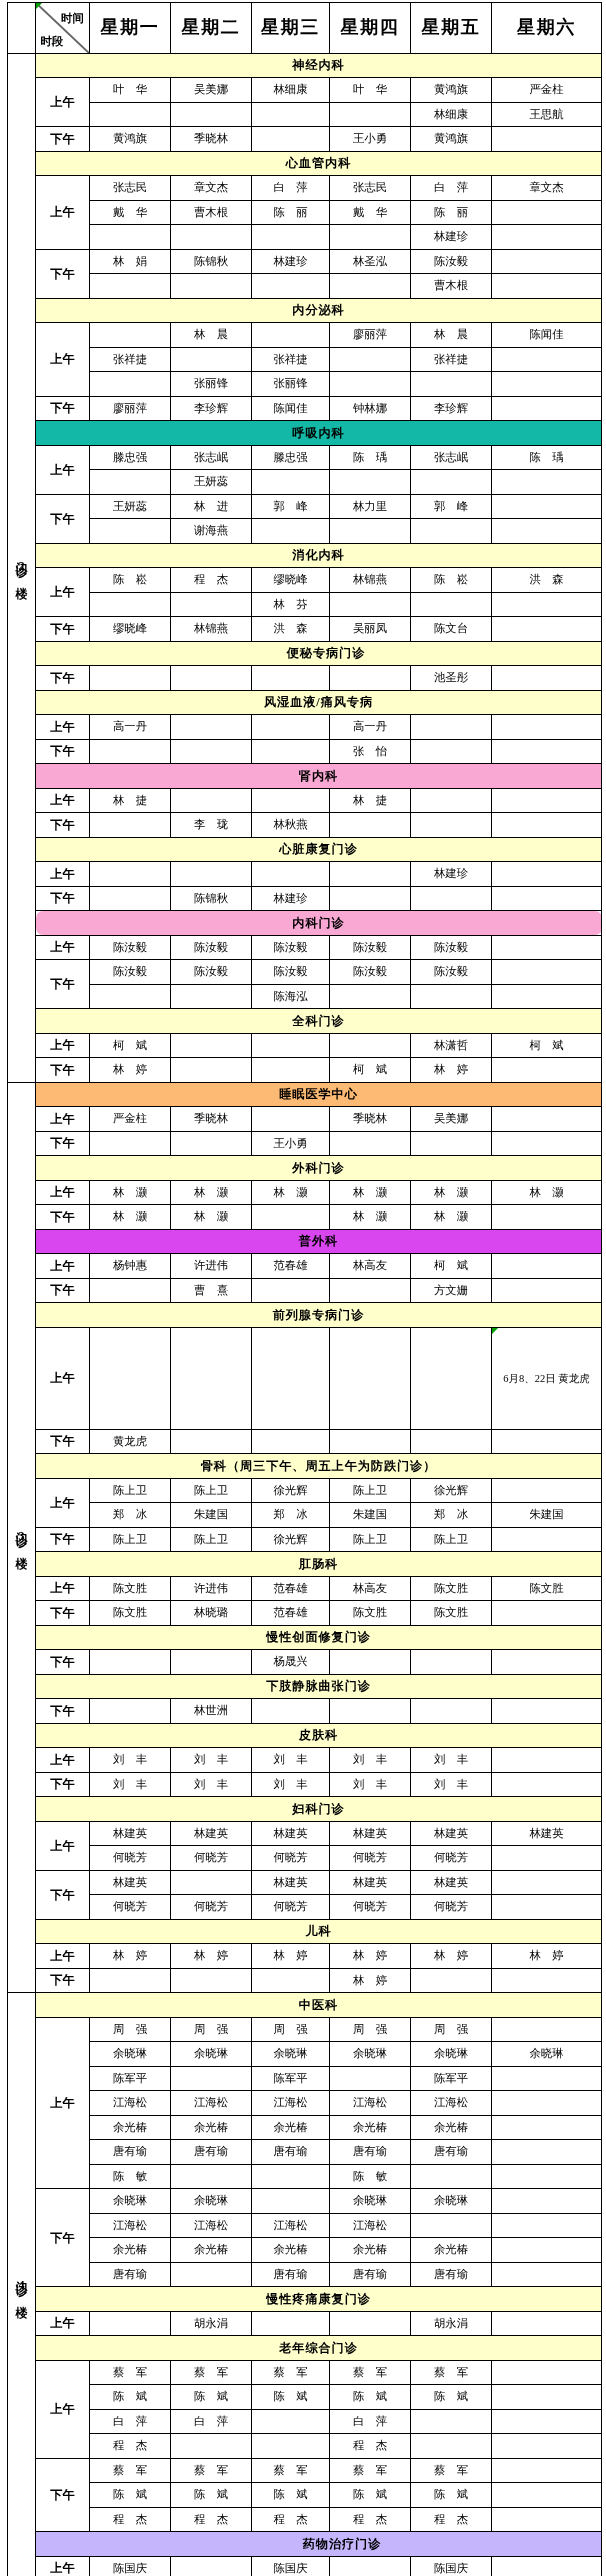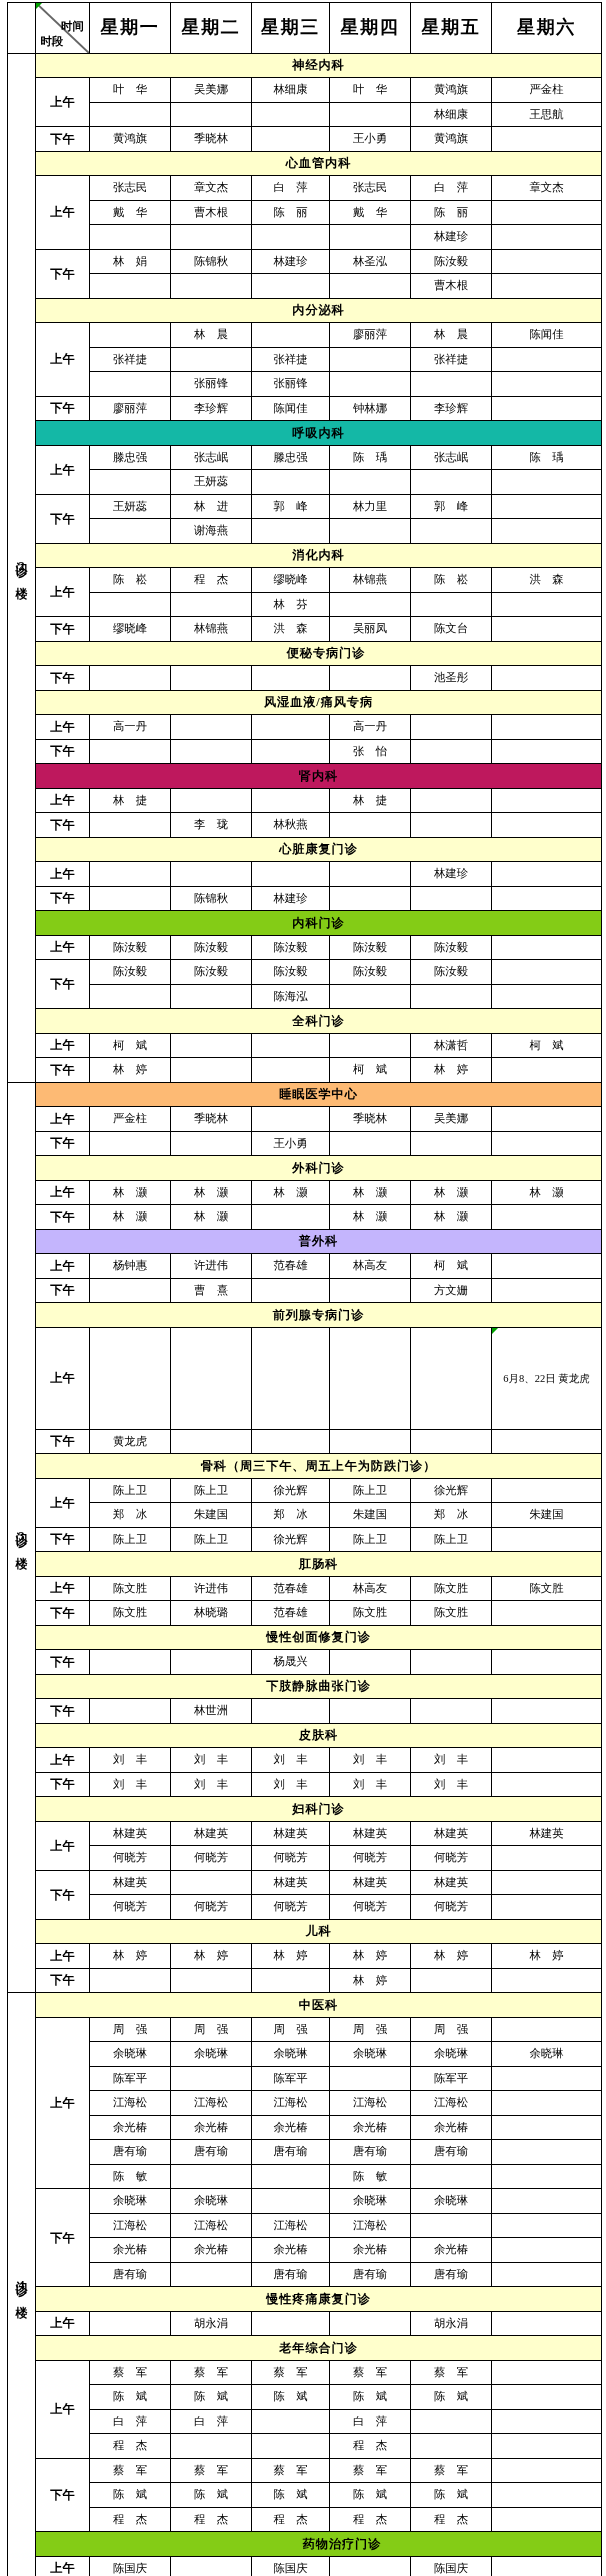--- a/index.html
+++ b/index.html
@@ -18,21 +18,21 @@
   th.day{font-size:18px;font-weight:bold;letter-spacing:1.7px;}
   td.banner{font-weight:bold;font-size:12.2px;letter-spacing:0.9px;margin-top:32px;}
   td.period{font-weight:bold;font-size:12.2px;background:#fff;}
   td.floor-cell{background:#fff;vertical-align:middle;}
   td.floor-cell span{writing-mode:vertical-lr;text-orientation:upright;
         font-weight:bold;font-size:12.2px;letter-spacing:3.5px;display:inline-block;}
   td.name{background:#fff;white-space:pre;}
   td.name.note{text-align:center;font-size:10.5px;padding:0.9px 1.7px;white-space:normal;line-height:1.25;}
   th.corner{position:relative;font-weight:bold;font-size:11.4px;}
   th.corner .diag{position:absolute;inset:0;width:100%;height:100%;}
-  th.corner .t-top{position:absolute;top:17px;right:5.2px;text-align:center;}
+  th.corner .t-top{position:absolute;top:9px;right:5.2px;text-align:center;}
   th.corner .t-bottom{position:absolute;bottom:4.4px;left:4.4px;}
   .cmark{position:absolute;top:0;left:0;width:0;height:0;
          border-top:6.1px solid #00a000;border-right:6.1px solid transparent;}
   td.rel{position:relative;}
 </style>
 </head>
 <body>
 
 <div id="page">
   <table id="schedule-table">
@@ -271,21 +271,21 @@
         <tr class="data-row">
           <td class="period" rowspan="1">下午</td>
           <td class="name"></td>
           <td class="name"></td>
           <td class="name"></td>
           <td class="name">张　怡</td>
           <td class="name"></td>
           <td class="name"></td>
         </tr>
         <tr class="banner-row">
-          <td class="banner" colspan="7" style="background: #be185d;">肾内科</td>
+          <td class="banner" colspan="7" style="background: #f9a8d4;">肾内科</td>
         </tr>
         <tr class="data-row">
           <td class="period" rowspan="1">上午</td>
           <td class="name">林　捷</td>
           <td class="name"></td>
           <td class="name"></td>
           <td class="name">林　捷</td>
           <td class="name"></td>
           <td class="name"></td>
         </tr>
@@ -313,21 +313,21 @@
         <tr class="data-row">
           <td class="period" rowspan="1">下午</td>
           <td class="name"></td>
           <td class="name">陈锦秋</td>
           <td class="name">林建珍</td>
           <td class="name"></td>
           <td class="name"></td>
           <td class="name"></td>
         </tr>
         <tr class="banner-row">
-          <td class="banner" colspan="7" style="background: #84cc16;">内科门诊</td>
+          <td class="banner" colspan="7" style="background: #f9a8d4; border-radius: 7px;">内科门诊</td>
         </tr>
         <tr class="data-row">
           <td class="period" rowspan="1">上午</td>
           <td class="name">陈汝毅</td>
           <td class="name">陈汝毅</td>
           <td class="name">陈汝毅</td>
           <td class="name">陈汝毅</td>
           <td class="name">陈汝毅</td>
           <td class="name"></td>
         </tr>
@@ -406,21 +406,21 @@
         <tr class="data-row">
           <td class="period" rowspan="1">下午</td>
           <td class="name">林　灏</td>
           <td class="name">林　灏</td>
           <td class="name"></td>
           <td class="name">林　灏</td>
           <td class="name">林　灏</td>
           <td class="name"></td>
         </tr>
         <tr class="banner-row">
-          <td class="banner" colspan="7" style="background: #c4b5fd;">普外科</td>
+          <td class="banner" colspan="7" style="background: #d946ef;">普外科</td>
         </tr>
         <tr class="data-row">
           <td class="period" rowspan="1">上午</td>
           <td class="name">杨钟惠</td>
           <td class="name">许进伟</td>
           <td class="name">范春雄</td>
           <td class="name">林高友</td>
           <td class="name">柯　斌</td>
           <td class="name"></td>
         </tr>
@@ -768,21 +768,21 @@
         </tr>
         <tr class="data-row">
           <td class="name">程　杰</td>
           <td class="name">程　杰</td>
           <td class="name">程　杰</td>
           <td class="name">程　杰</td>
           <td class="name">程　杰</td>
           <td class="name"></td>
         </tr>
         <tr class="banner-row">
-          <td class="banner" colspan="7" style="background: #84cc16; padding-left: 47px;">药物治疗门诊</td>
+          <td class="banner" colspan="7" style="background: #c4b5fd; padding-left: 47px;">药物治疗门诊</td>
         </tr>
         <tr class="data-row">
           <td class="period" rowspan="1">上午</td>
           <td class="name">陈国庆</td>
           <td class="name"></td>
           <td class="name">陈国庆</td>
           <td class="name"></td>
           <td class="name">陈国庆</td>
           <td class="name"></td>
         </tr>

